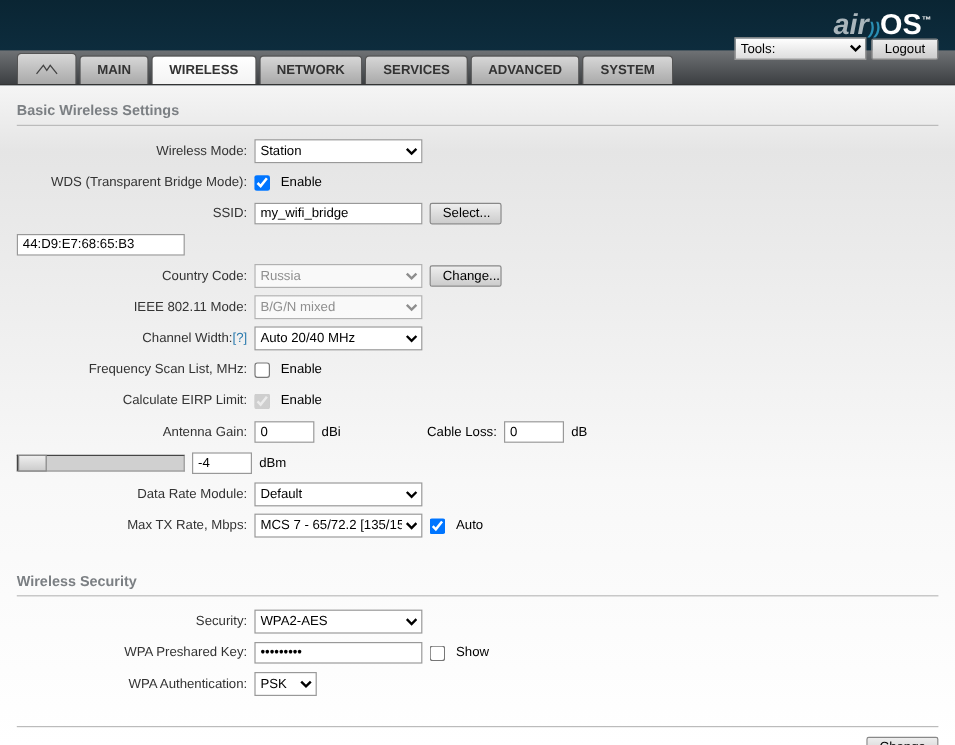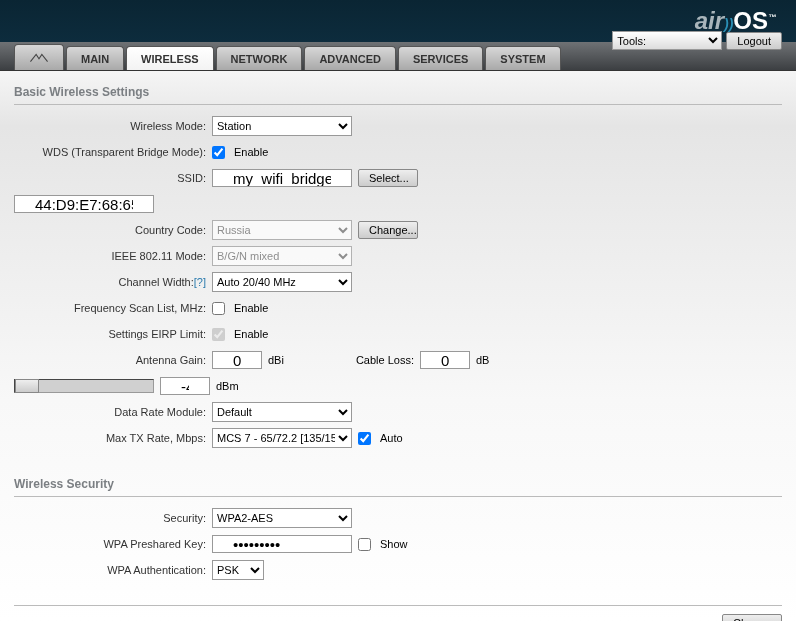--- a/index.html
+++ b/index.html
@@ -100,22 +100,22 @@
 .lbl {
   width: 198px;
   text-align: right;
   padding-right: 6px;
   color: #333;
 }
 .ctrl { display: flex; align-items: center; gap: 6px; }
 input[type=text], input[type=password] {
   border: 1px solid #999;
   height: 18px;
-  padding: 0 20px;
-  font-size: 15px;
+  padding: 0 4px;
+  font-size: 11px;
 }
 input[type=checkbox] { margin-right: 3px; }
 .w140 { width: 140px; }
 .w50 { width: 50px; }
 .disabled-input { background: #f0f0f0; color:#666;}
 .disabled-checkbox { accent-color: #aaa; }
 .help { color: #2a7aad; cursor: pointer; }
 .slider {
   width: 140px;
   height: 14px;
@@ -158,22 +158,22 @@
 
 <div class="tabrow">
   <div class="tab logo-tab">
     <svg class="antenna-svg" viewBox="0 0 28 14">
         <path d="M2 12 L10 2 L14 8 L18 2 L26 12" stroke="#444" stroke-width="1.5" fill="none"></path>
       </svg>
   </div>
   <div class="tab">MAIN</div>
   <div class="tab active">WIRELESS</div>
   <div class="tab">NETWORK</div>
+  <div class="tab">SERVICES</div>
   <div class="tab">ADVANCED</div>
-  <div class="tab">SERVICES</div>
   <div class="tab">SYSTEM</div>
   <div class="right">
     <select class="sel" style="width:110px;">
       <option>Tools:</option>
     </select>
     <button class="btn">Logout</button>
   </div>
 </div>
 
 <div class="page">
@@ -235,21 +235,21 @@
 
     <div class="row">
       <div class="lbl">Frequency Scan List, MHz:</div>
       <div class="ctrl">
         <input type="checkbox" style="">
         <span>Enable</span>
       </div>
     </div>
 
     <div class="row">
-      <div class="lbl">Settings EIRP Limit:</div>
+      <div class="lbl">Calculate EIRP Limit:</div>
       <div class="ctrl">
         <input type="checkbox" checked="" disabled="" class="disabled-checkbox" style="">
         <span>Enable</span>
       </div>
     </div>
 
     <div class="row">
       <div class="lbl">Antenna Gain:</div>
       <div class="ctrl">
         <input type="text" class="w50" value="0" style="">

